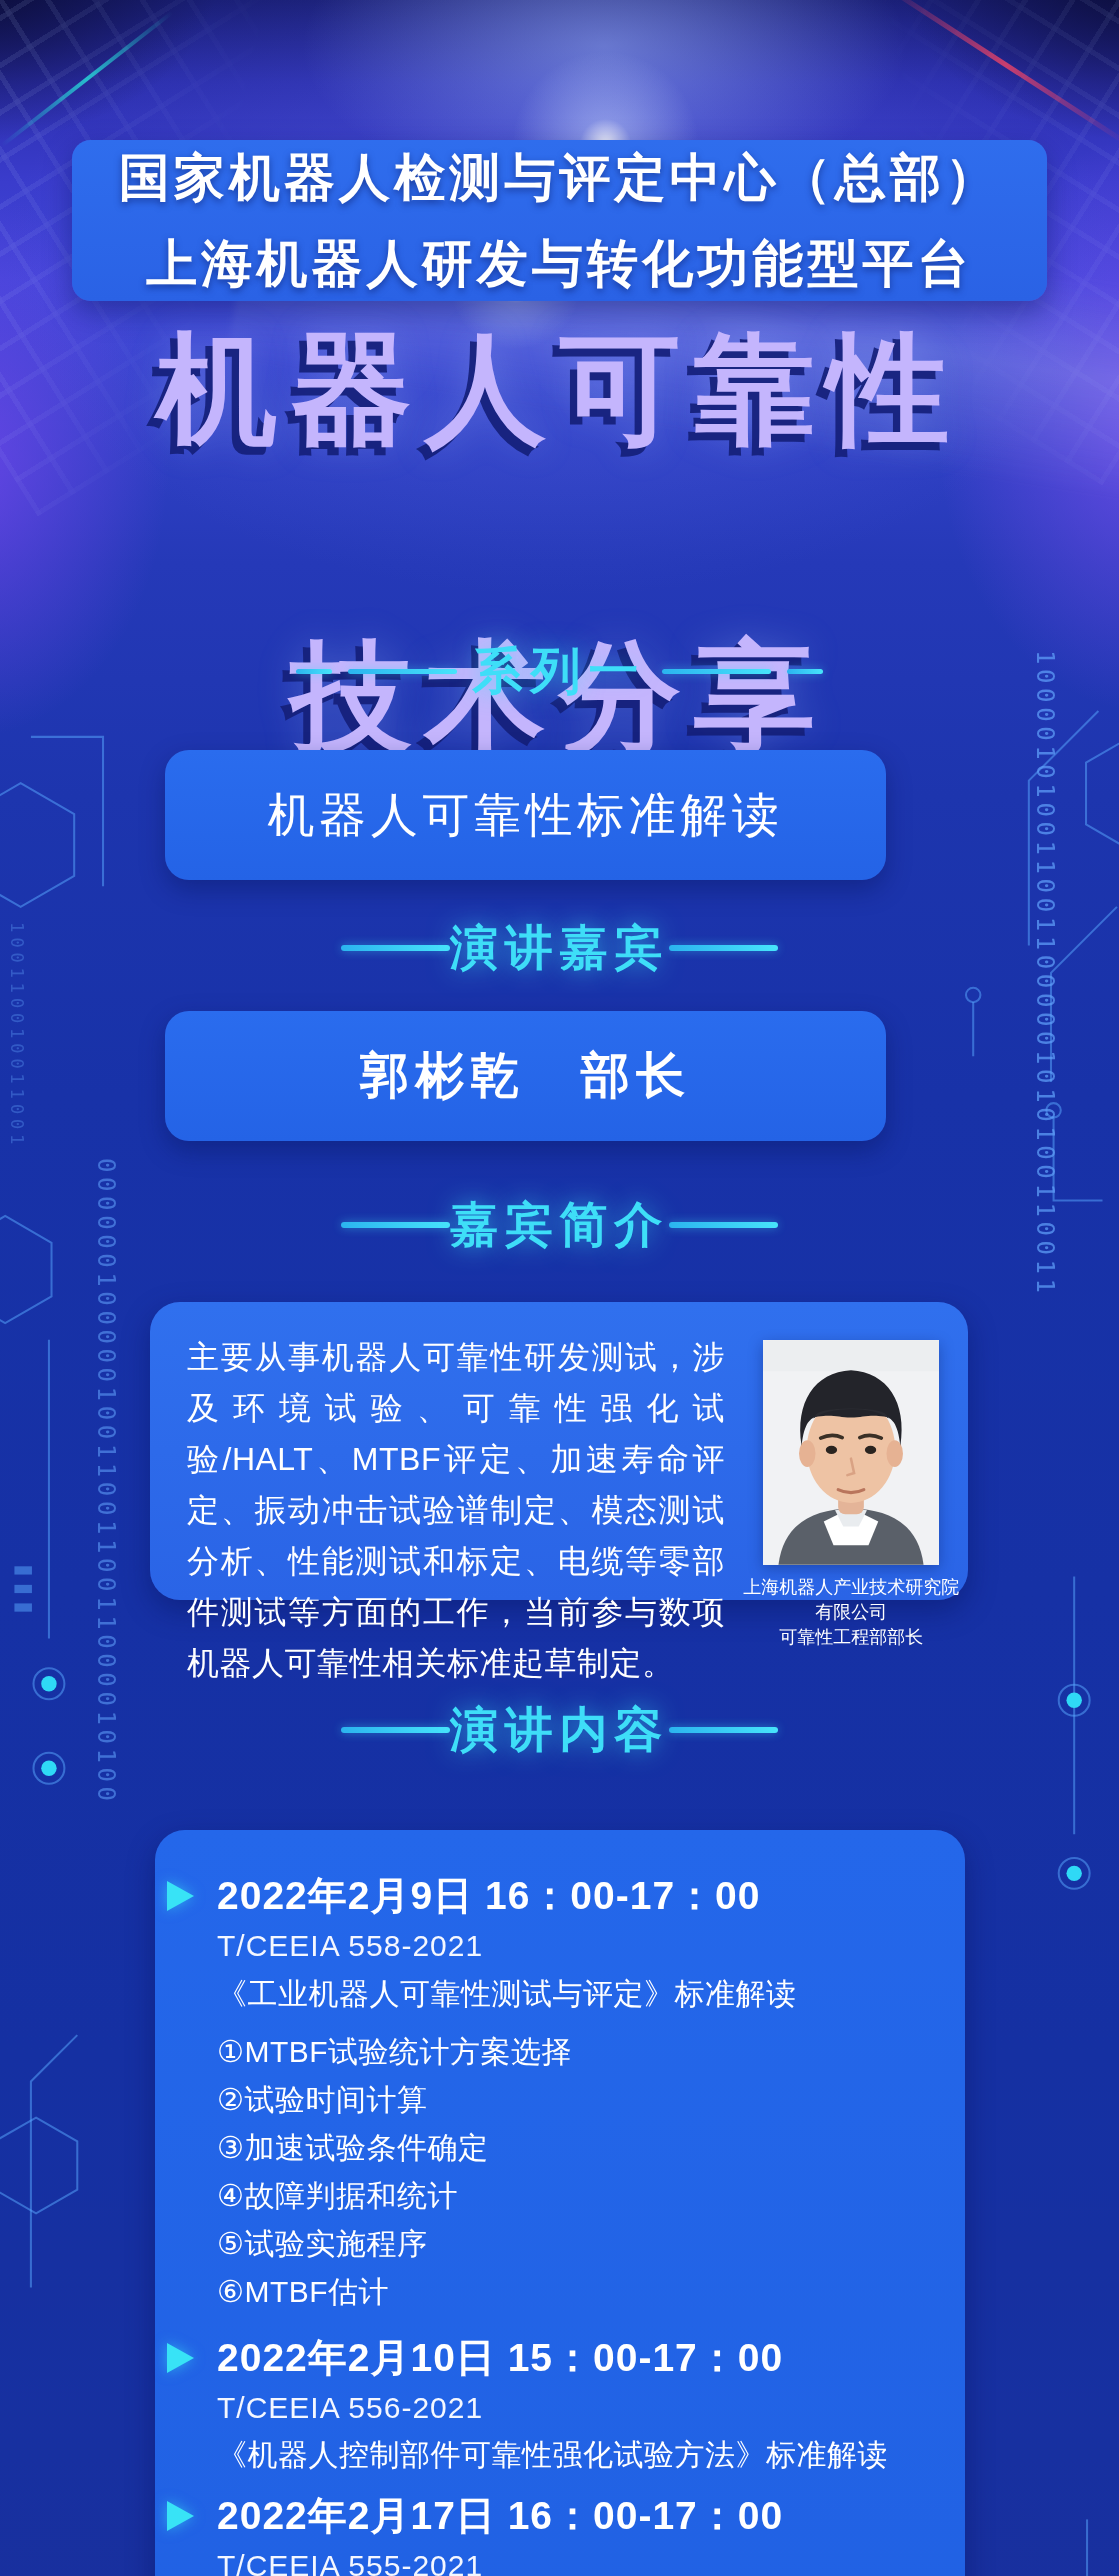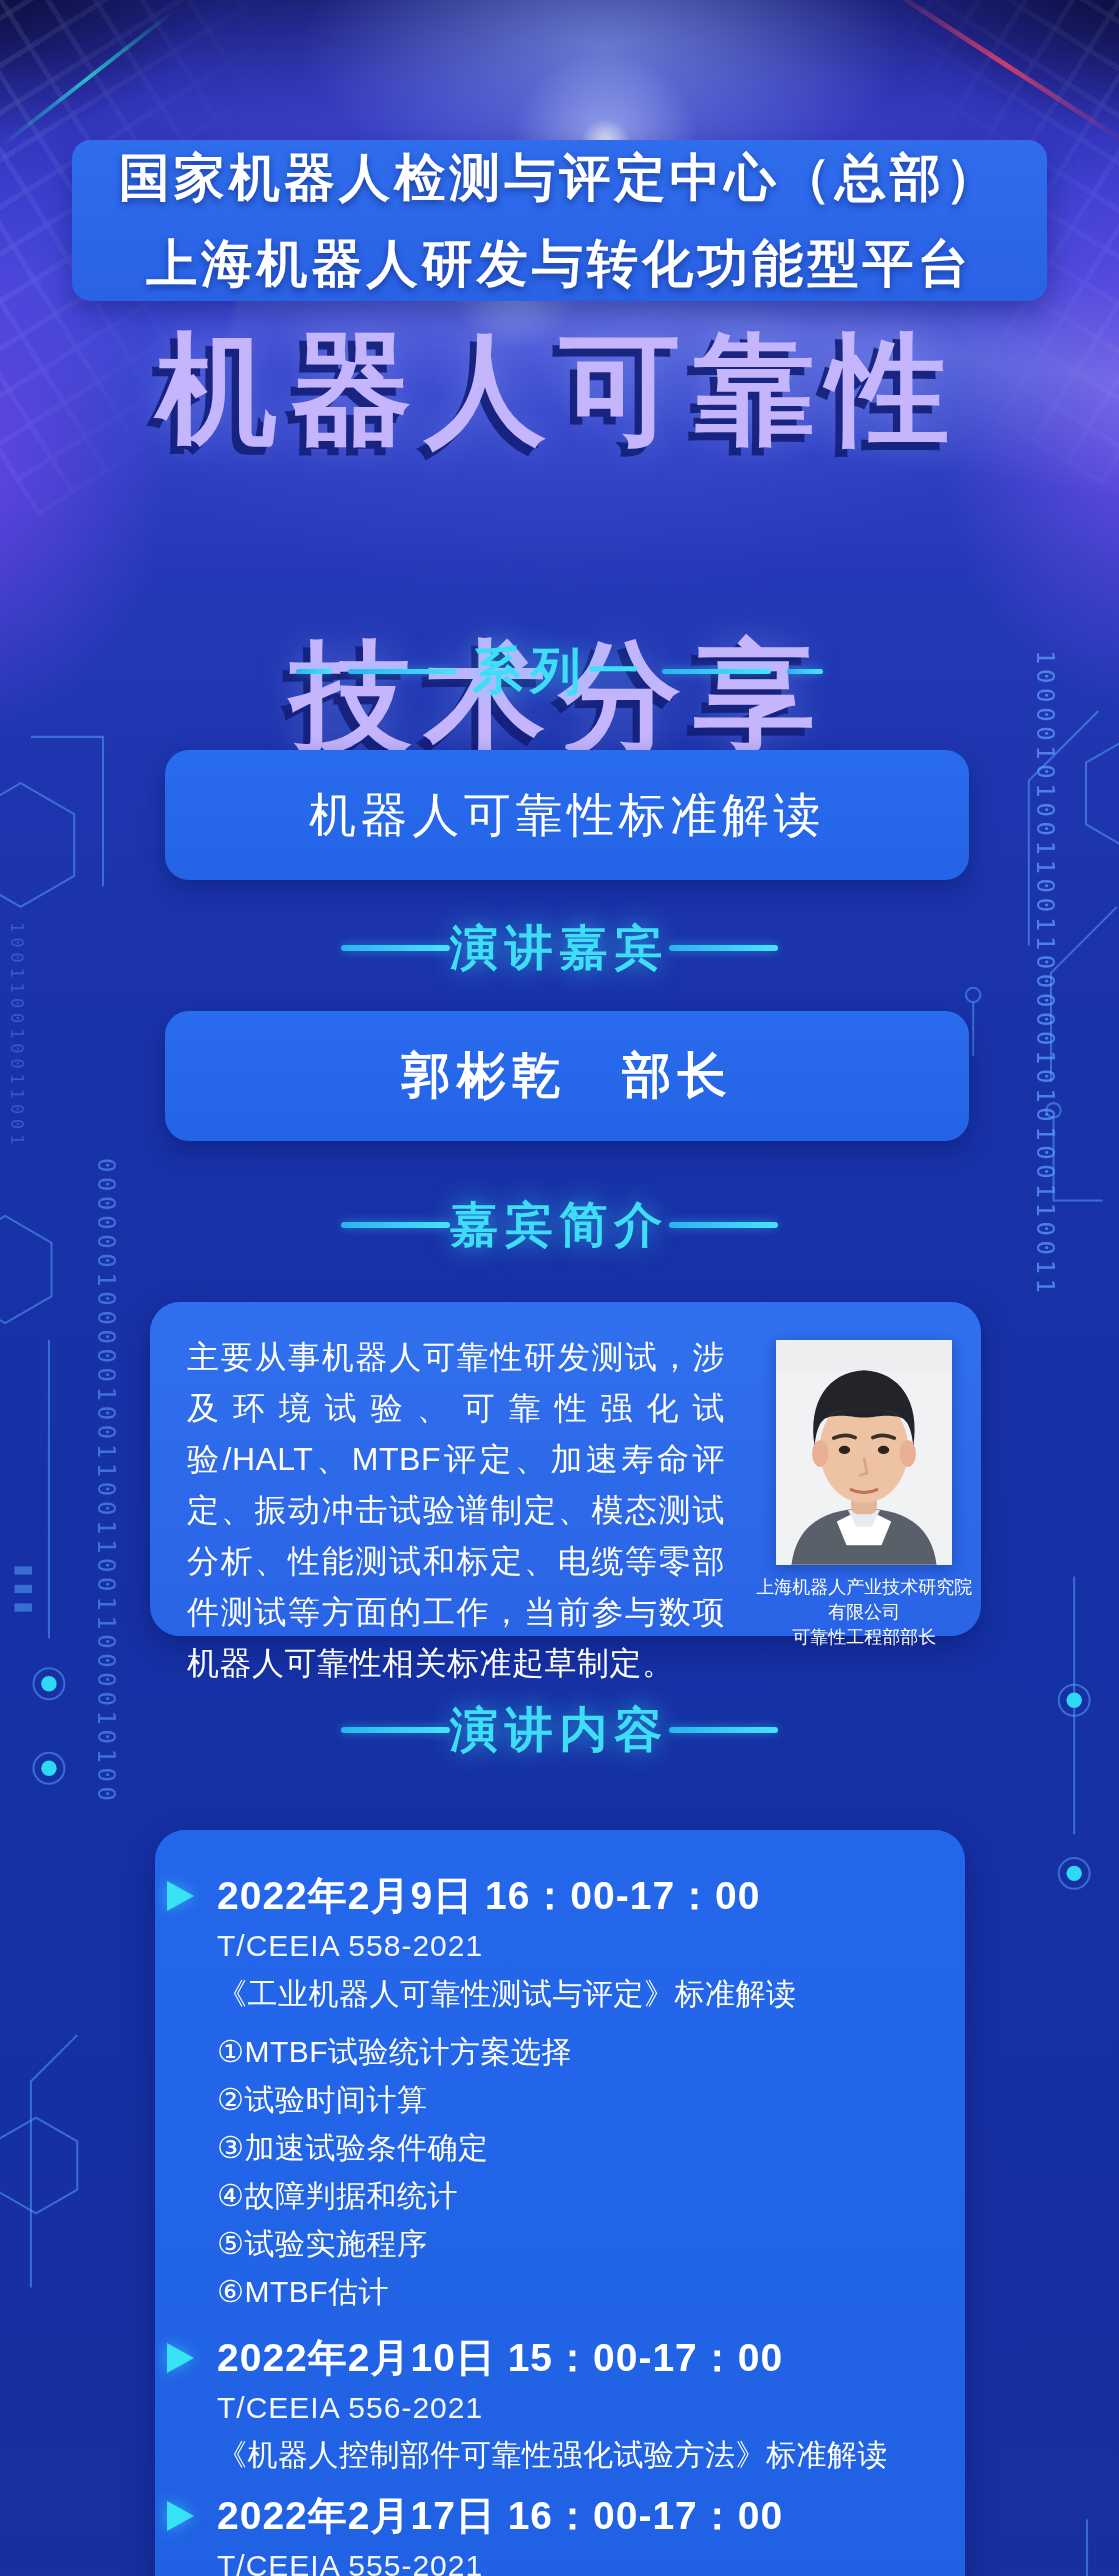--- a/index.html
+++ b/index.html
@@ -75,29 +75,29 @@
   .dash.lg{width:109px;}
   .dash.sm{width:36px;}
   .series-row{top:638px;gap:15.5px;}
   .series-label{font-size:50px;font-weight:700;color:#3EDEF8;letter-spacing:8.2px;
     text-shadow:0 0 23px rgba(62,222,248,.55);}
   .sec-title{font-size:48px;font-weight:700;color:#3EDEF8;letter-spacing:6.7px;
     text-shadow:0 0 24px rgba(62,222,248,.6);}
   .hdr-speaker{top:916px;}
   .hdr-profile{top:1193px;}
   .hdr-content{top:1698px;}
-  .pill{left:165px;width:804px;height:130px;border-radius:24px;
+  .pill{left:165px;width:721px;height:130px;border-radius:24px;
     background:linear-gradient(180deg,#2A6CEE,#2463E6);
     box-shadow:0 9.3px 25px rgba(4,18,88,.38);
     display:flex;align-items:center;justify-content:center;color:#fff;}
   .topic-btn{top:750px;font-size:47px;letter-spacing:4.6px;font-weight:400;}
   .name-btn{top:1011px;font-size:49px;letter-spacing:6.2px;font-weight:700;text-align:right;}
-  .bio-card{top:1302px;left:150px;width:818px;height:334px;border-radius:30px;
+  .bio-card{top:1302px;left:150px;width:818px;height:298px;border-radius:30px;
     background:linear-gradient(180deg,#3070EE,#2A64E6);
-    box-shadow:0 10.3px 28px rgba(4,18,88,.4);padding-left:13px;}
+    box-shadow:0 10.3px 28px rgba(4,18,88,.4);}
   .bio-text{position:absolute;left:37px;top:30px;width:538px;font-size:32px;line-height:51px;
     color:#fff;text-align:justify;letter-spacing:0.5px;}
   .photo{position:absolute;right:29px;top:38px;width:176px;height:225px;background:#eef0f2;
     overflow:hidden;box-shadow:0 4.1px 13.4px rgba(8,20,80,.35);}
   .photo-cap{position:absolute;right:8.8px;top:273px;width:216px;text-align:center;
     font-size:18px;line-height:25px;color:#fff;}
   .content-card{top:1830px;left:155px;width:810px;height:975px;border-radius:30px;
     background:linear-gradient(180deg,#2467EA,#2060E2);
     box-shadow:0 10.3px 28px rgba(4,18,88,.4);}
   .content-inner{position:absolute;left:62px;top:45px;right:33px;}

